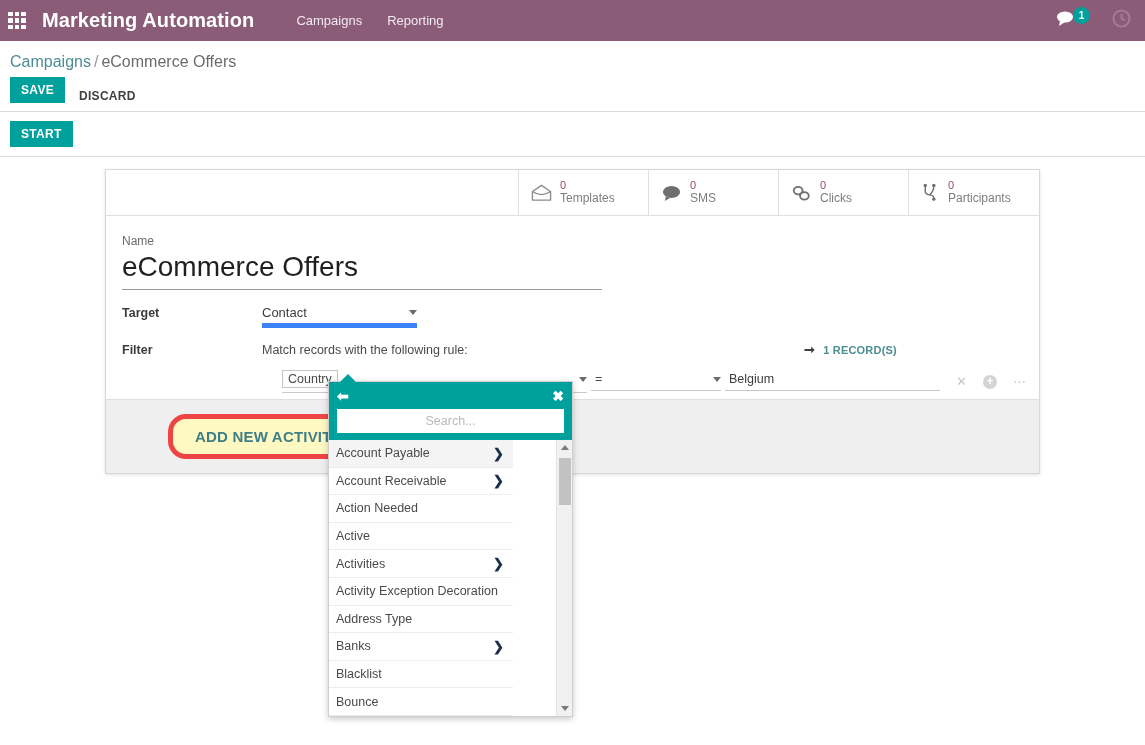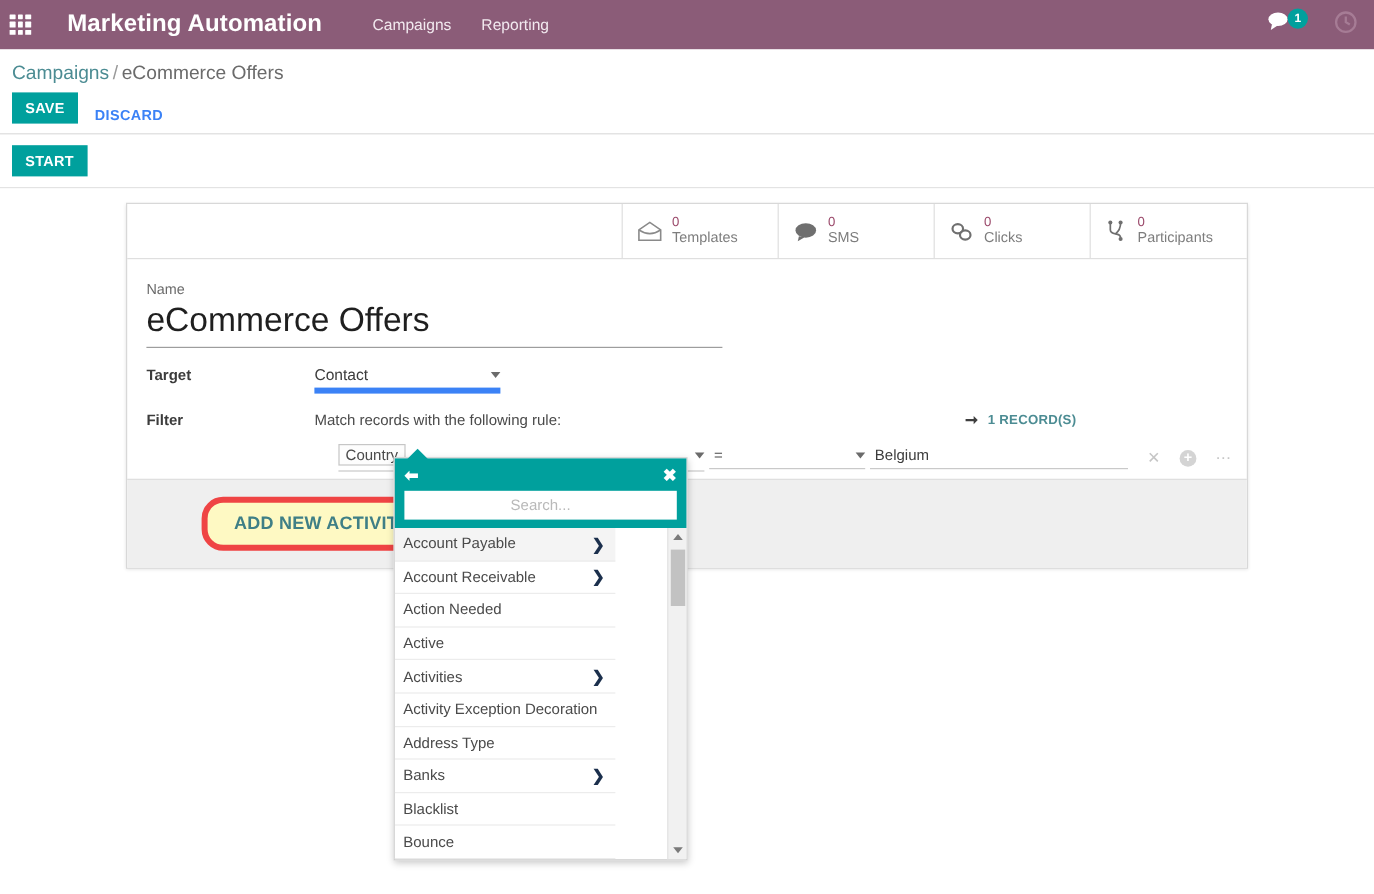--- a/index.html
+++ b/index.html
@@ -31,21 +31,21 @@
   }
   .apps-grid i {
     background: #ffffff;
     display: block;
     border-radius: 0.5px;
   }
   .brand {
     color: #ffffff;
     font-size: 20px;
     font-weight: bold;
-    margin-left: 26px;
+    margin-left: 12px;
     letter-spacing: 0.1px;
     white-space: nowrap;
   }
   .nav-links {
     display: flex;
     margin-left: 42px;
     gap: 25px;
   }
   .nav-links a {
     color: #f2e9ef;
@@ -98,21 +98,21 @@
     font-size: 12px;
     font-weight: bold;
     border: none;
     padding: 6px 11px;
     cursor: pointer;
     letter-spacing: 0.3px;
   }
   .btn-link {
     background: none;
     border: none;
-    color: #3b82f6;
+    color: #404040;
     font-size: 12px;
     font-weight: bold;
     cursor: pointer;
     letter-spacing: 0.3px;
     padding: 0;
     margin-top: 11px;
   }
   .divider-line { border-top: 1px solid #dcdcdc; }
   .start-bar { padding: 9px 0 9px 10px; }
 

